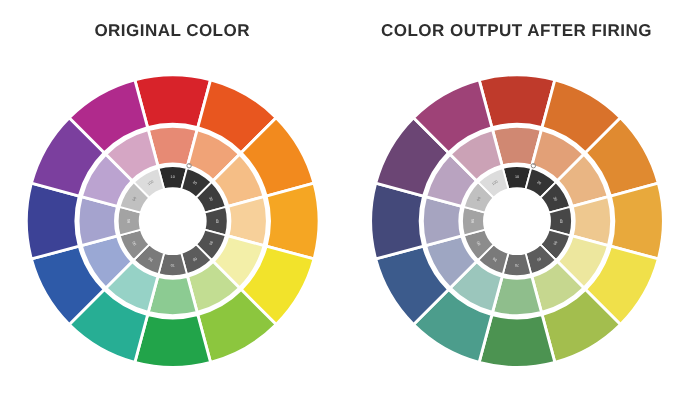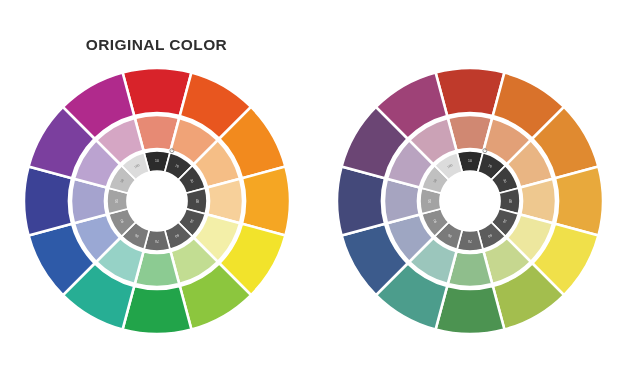--- a/index.html
+++ b/index.html
@@ -23,21 +23,21 @@
   }
   .panel {
     position: relative;
     width: 313px;
     height: 365px;
     display: flex;
     flex-direction: column;
     align-items: center;
   }
   .panel-title {
-    margin-top: 36px;
+    margin-top: 20px;
     font-size: 15.5px;
     font-weight: bold;
     letter-spacing: 0.4px;
     color: #2e2e2e;
     text-align: left;
     white-space: nowrap;
     font-family: "Liberation Sans", sans-serif;
   }
   .wheel-holder {
     position: absolute;
@@ -156,20 +156,21 @@
             <text x="113.99999999999999" y="99.35898384862247" class="tick-label dark" transform="rotate(330 113.99999999999999 99.35898384862247)">100</text>
           </g>
           <circle cx="134" cy="134" r="29" class="hub"></circle>
           <circle cx="148.91080559695592" cy="83.66196391941986" r="2" class="marker-dot"></circle>
           <text x="148.91080559695592" y="83.66196391941986" class="marker-glyph">°</text>
         </svg>
     </div>
   </div>
 
   <div class="panel">
+    <div class="panel-title">COLOR OUTPUT AFTER FIRING</div>
     <div class="wheel-holder">
       <svg class="wheel-svg" viewBox="0 0 268 268">
           <g>
             <path d="M 99.57706700136472 5.531865103553912 A 133 133 0 0 1 168.42293299863525 5.531865103553912 L 156.77607596902183 48.998527286561995 A 88 88 0 0 0 111.22392403097817 48.998527286561995 Z" fill="#BF3A2B" class="seg"></path>
             <path d="M 168.42293299863525 5.531865103553912 A 133 133 0 0 1 228.04520189781084 39.95479810218919 L 196.22539674441617 71.77460325558383 A 88 88 0 0 0 156.77607596902183 48.998527286561995 Z" fill="#D9722B" class="seg"></path>
             <path d="M 228.04520189781084 39.95479810218919 A 133 133 0 0 1 262.4681348964461 99.57706700136474 L 219.001472713438 111.22392403097817 A 88 88 0 0 0 196.22539674441617 71.77460325558383 Z" fill="#E08A30" class="seg"></path>
             <path d="M 262.4681348964461 99.57706700136474 A 133 133 0 0 1 262.4681348964461 168.42293299863525 L 219.001472713438 156.77607596902183 A 88 88 0 0 0 219.001472713438 111.22392403097817 Z" fill="#E8A93C" class="seg"></path>
             <path d="M 262.4681348964461 168.42293299863525 A 133 133 0 0 1 228.04520189781084 228.0452018978108 L 196.22539674441617 196.22539674441617 A 88 88 0 0 0 219.001472713438 156.77607596902183 Z" fill="#F0E04A" class="seg"></path>
             <path d="M 228.04520189781084 228.0452018978108 A 133 133 0 0 1 168.42293299863525 262.4681348964461 L 156.77607596902183 219.001472713438 A 88 88 0 0 0 196.22539674441617 196.22539674441617 Z" fill="#A3BE4E" class="seg"></path>
             <path d="M 168.42293299863525 262.4681348964461 A 133 133 0 0 1 99.57706700136472 262.4681348964461 L 111.22392403097817 219.001472713438 A 88 88 0 0 0 156.77607596902183 219.001472713438 Z" fill="#4C9351" class="seg"></path>

